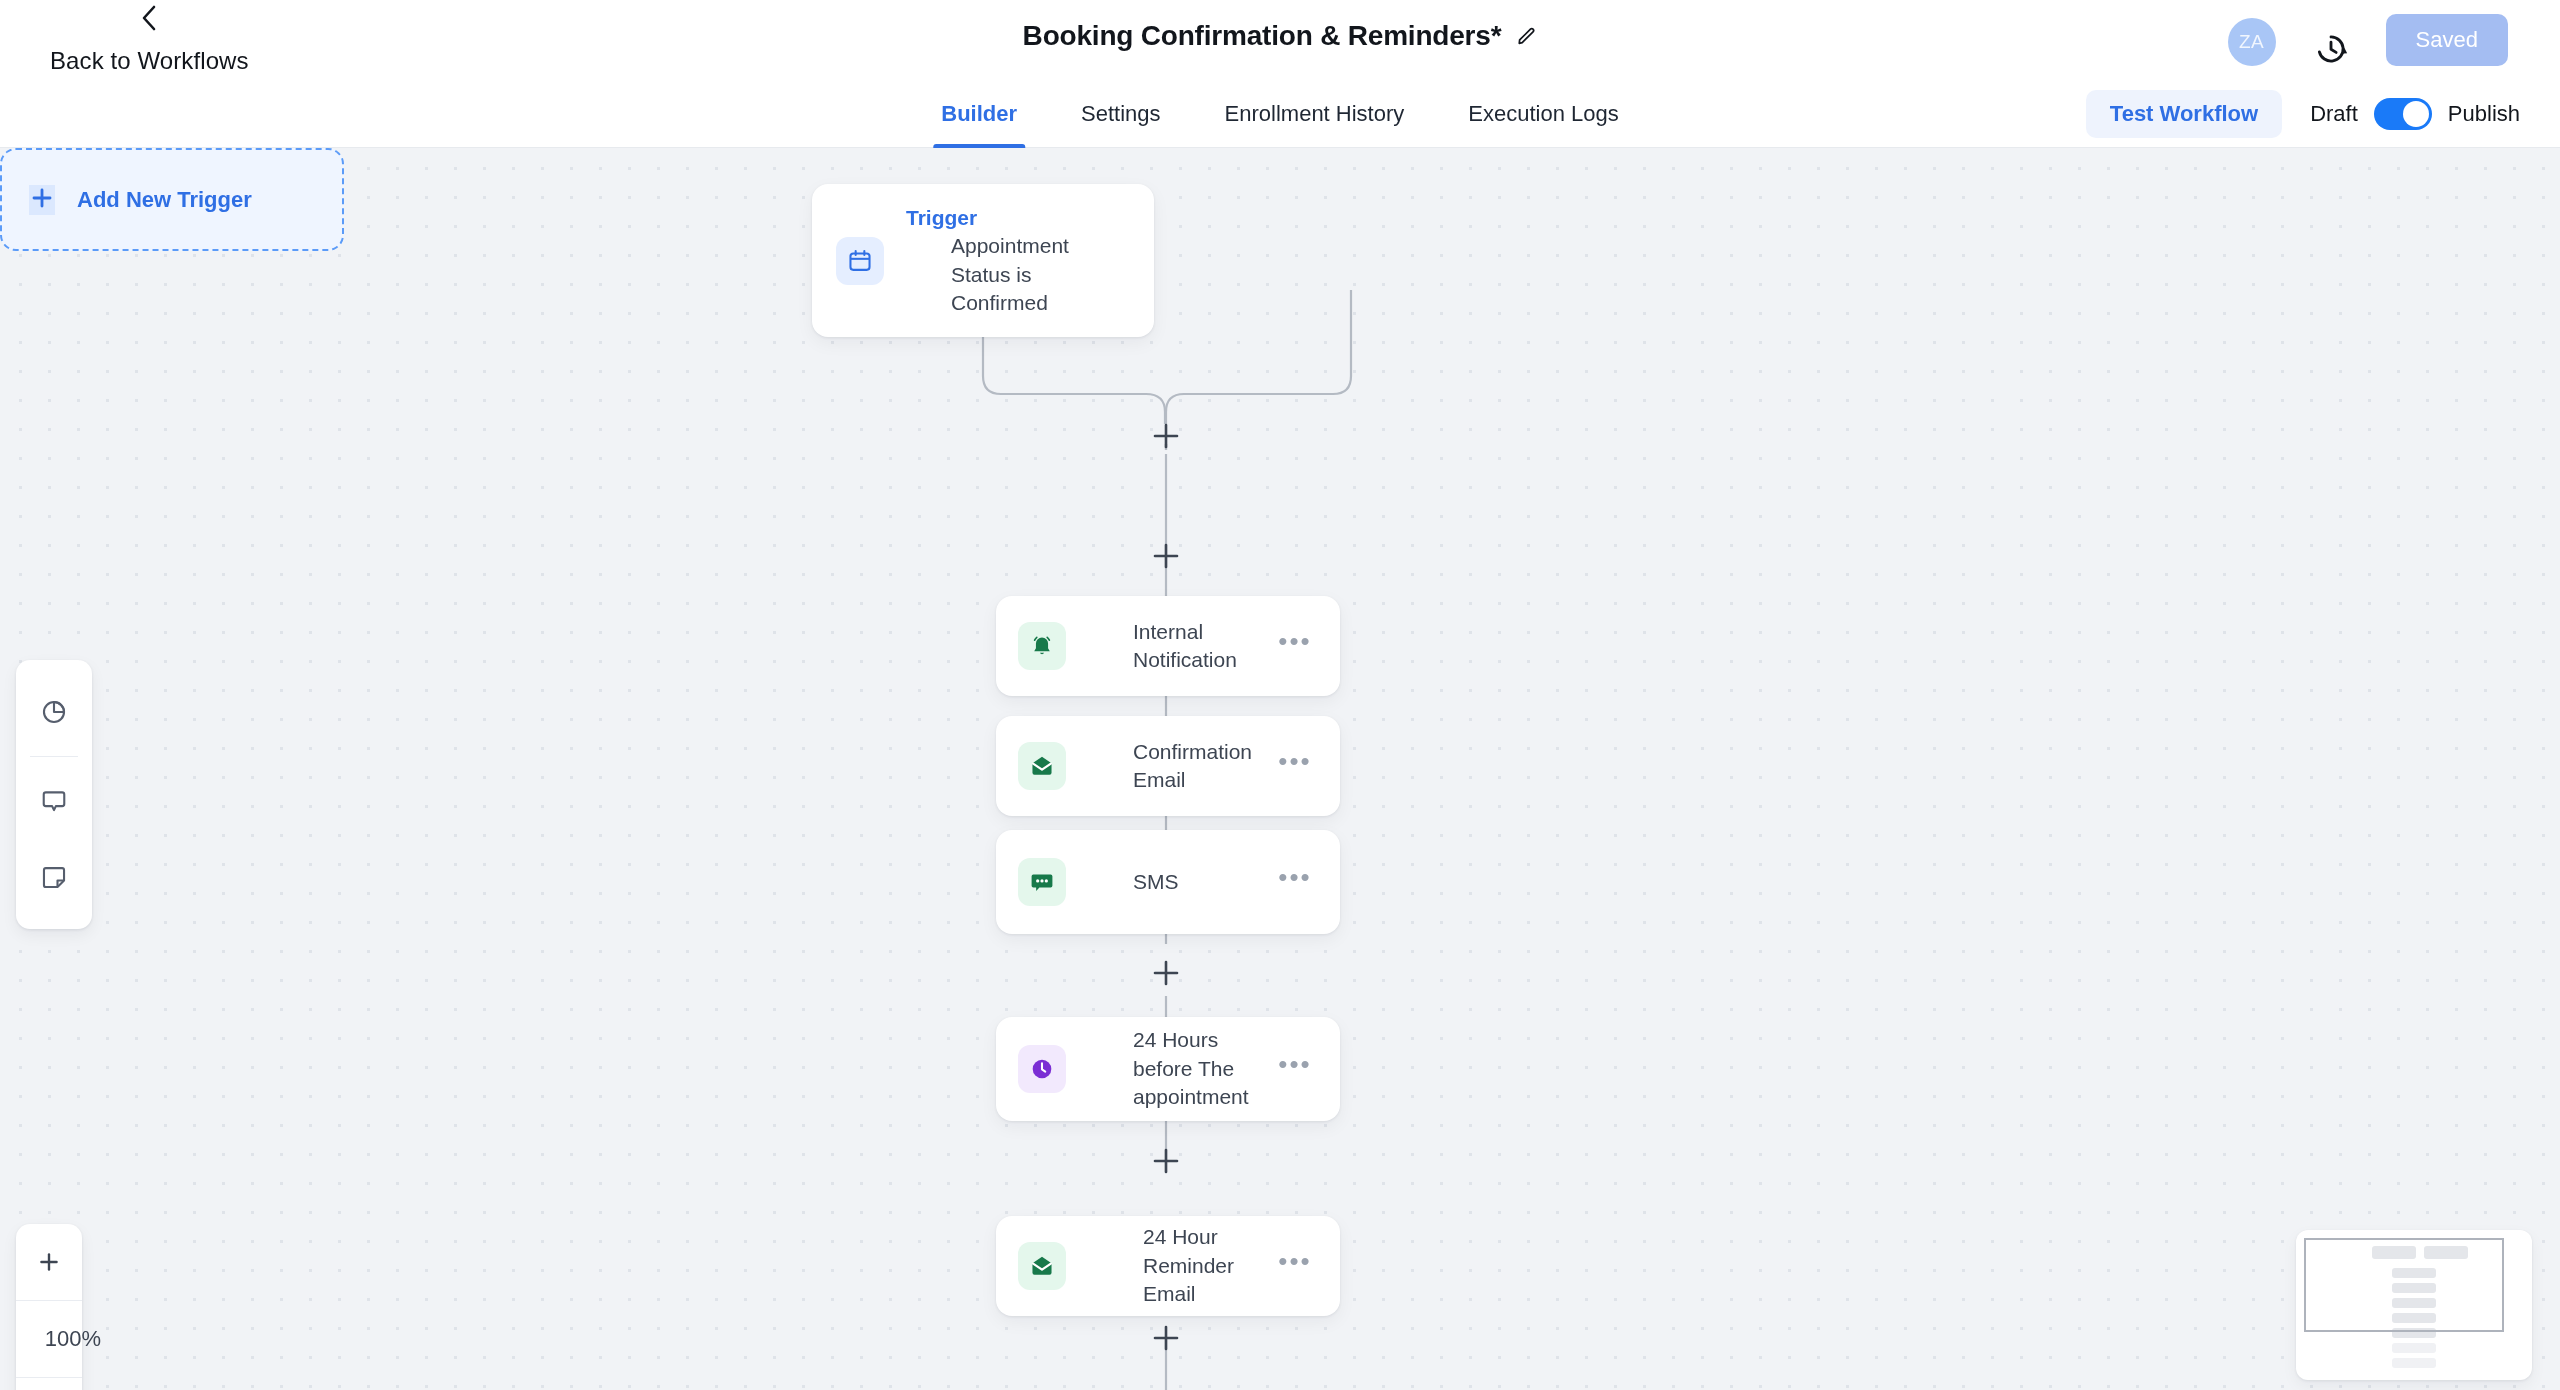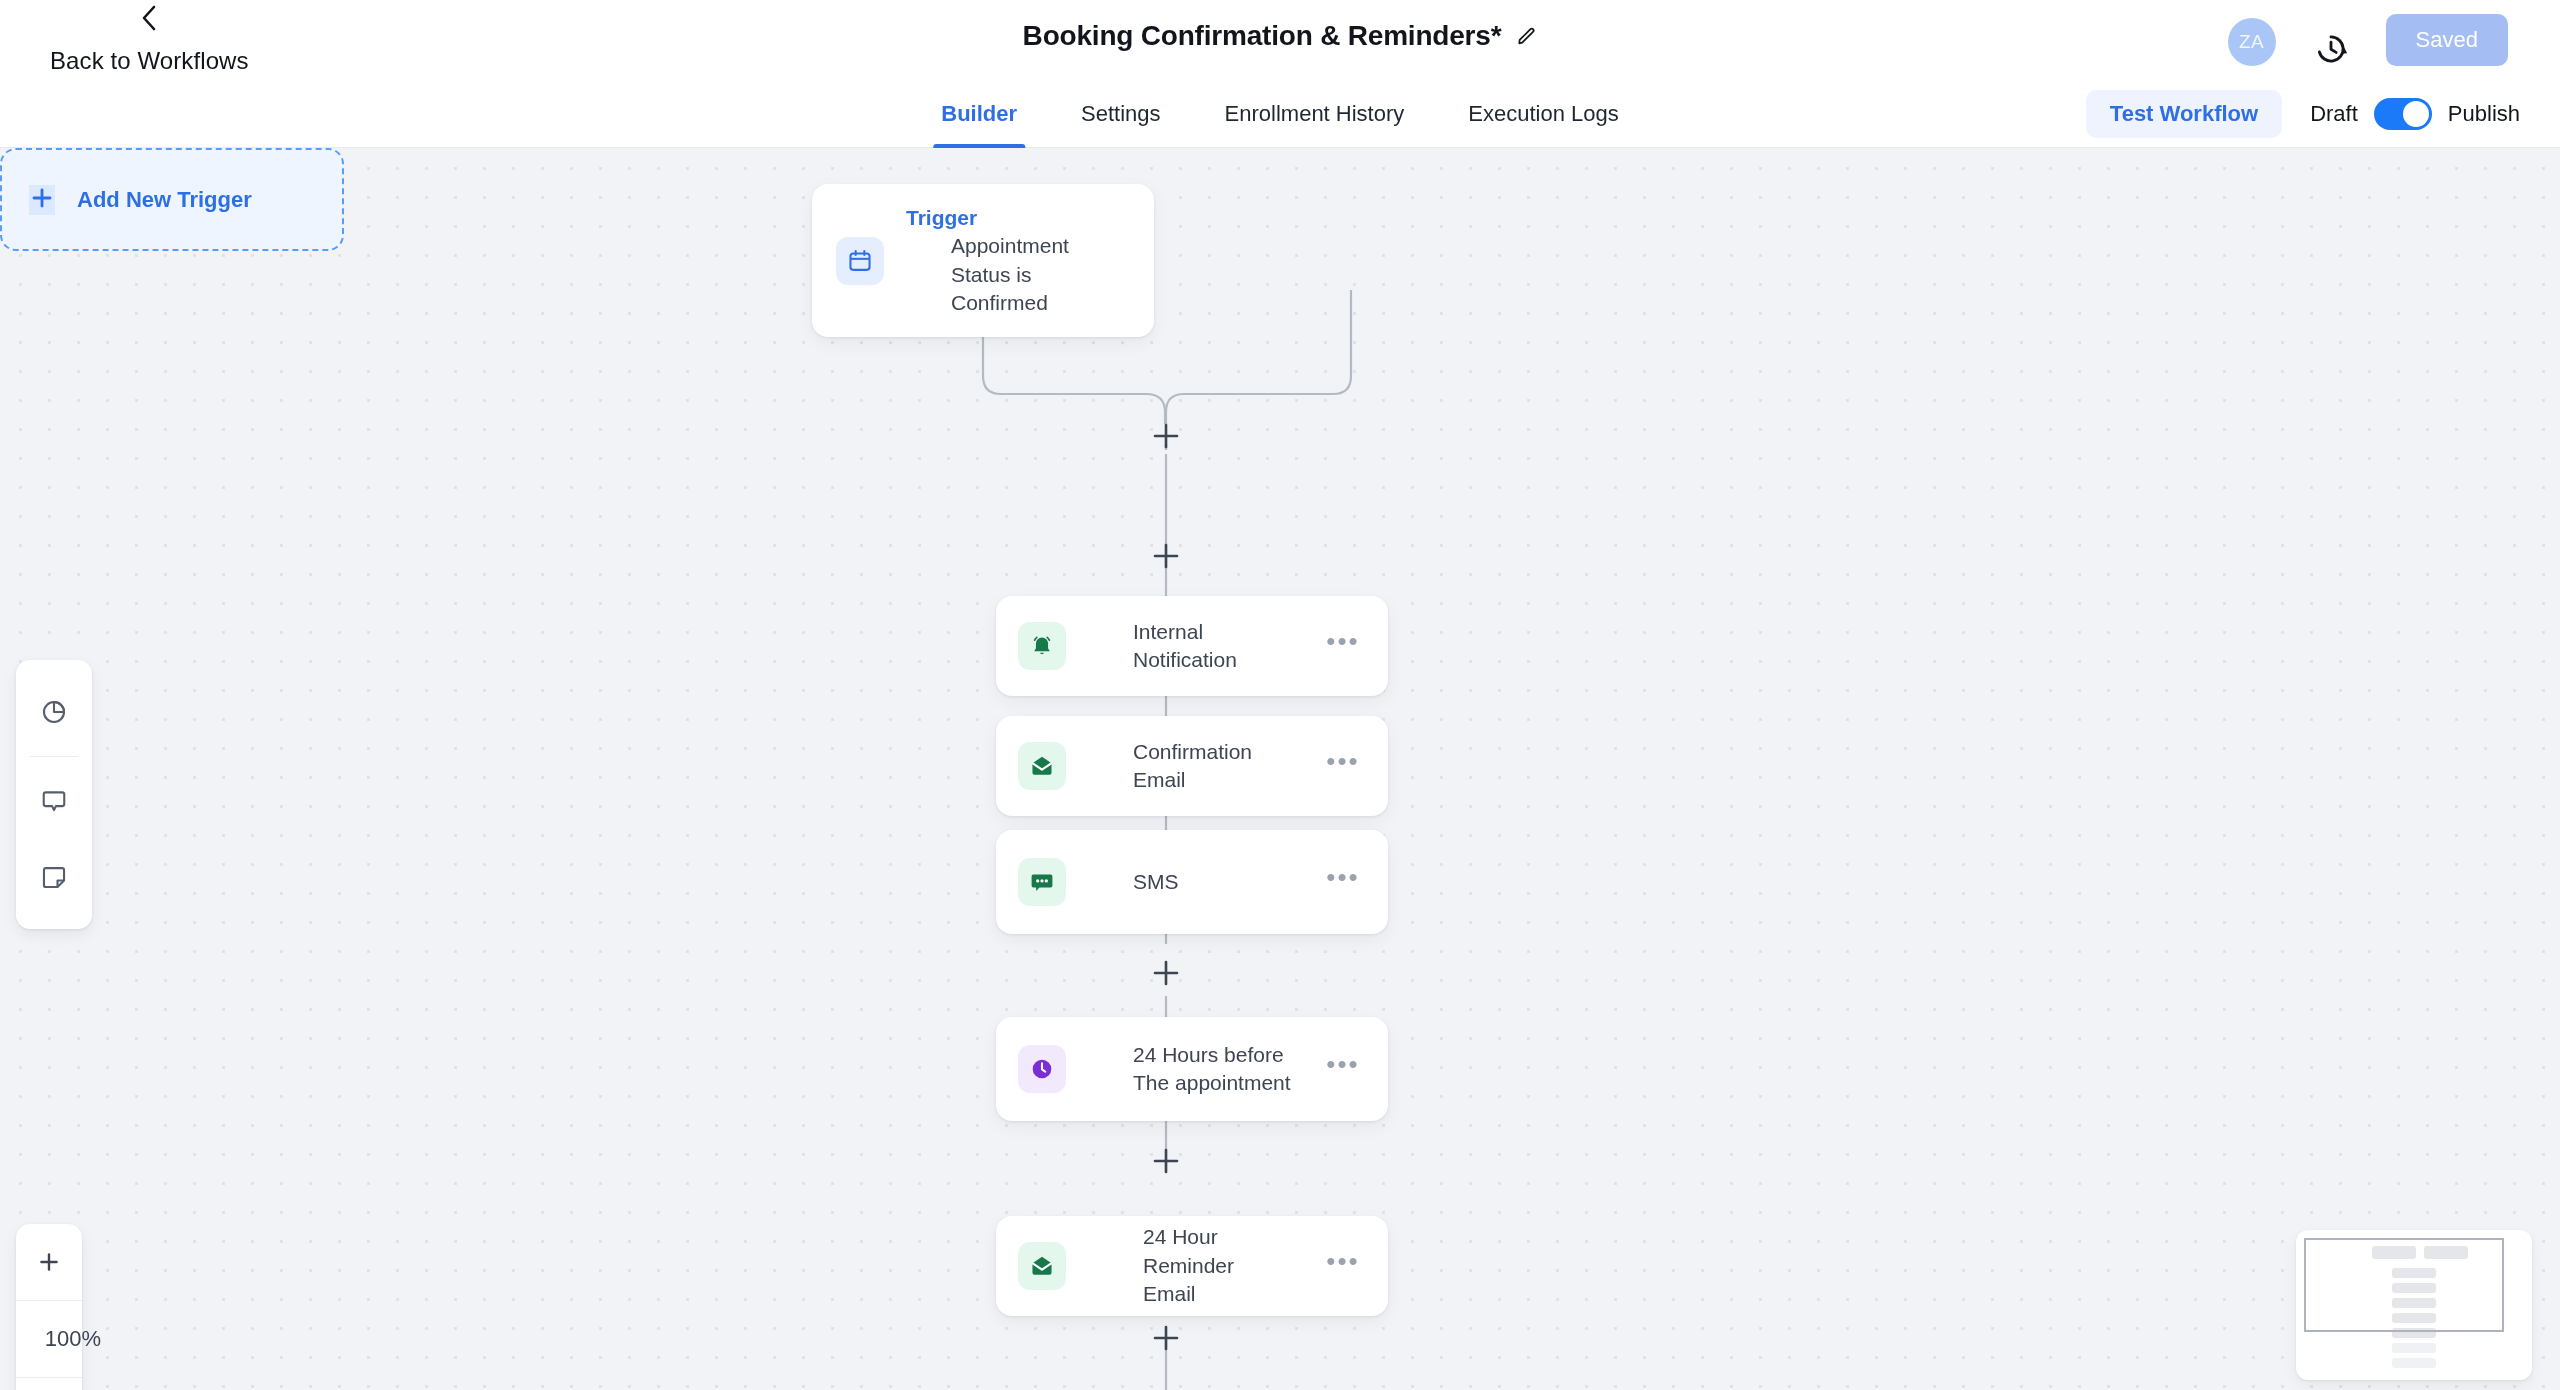--- a/index.html
+++ b/index.html
@@ -128,21 +128,21 @@
   #add-trigger-node {
     left:1180px; top:36px; width:344px; height:103px;
     background:#eff5ff; border:2.5px dashed #5b9bf8; border-radius:16px;
     box-shadow:none; display:flex; align-items:center; gap:22px; padding:0 27px;
     cursor:pointer;
   }
   #add-trigger-node .icon-box { background:#dbe8fe; }
   .add-trigger-label { font-size:22px; font-weight:600; color:#2f6fe4; }
 
   
-  .act { left:996px; width:392px; padding:18px 22px; gap:22px;justify-content:center; }
+  .act { left:996px; width:344px; padding:18px 22px; gap:22px;justify-content:center; }
 
   
   .tool-panel {
     position:absolute; background:#ffffff; border-radius:14px;
     box-shadow:0 1px 3px rgba(16,24,40,.09), 0 6px 16px rgba(16,24,40,.06);
   }
   #tools-top { left:16px; top:512px; width:76px; padding:14px 0; }
   .tool-btn {
     width:76px; height:76px; display:flex; align-items:center; justify-content:center;
     cursor:pointer; color:#565e6d;

